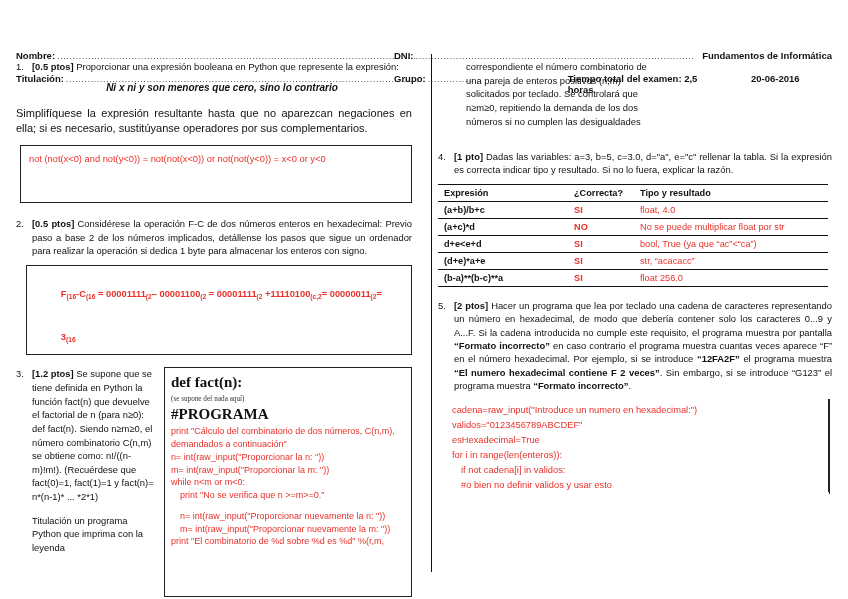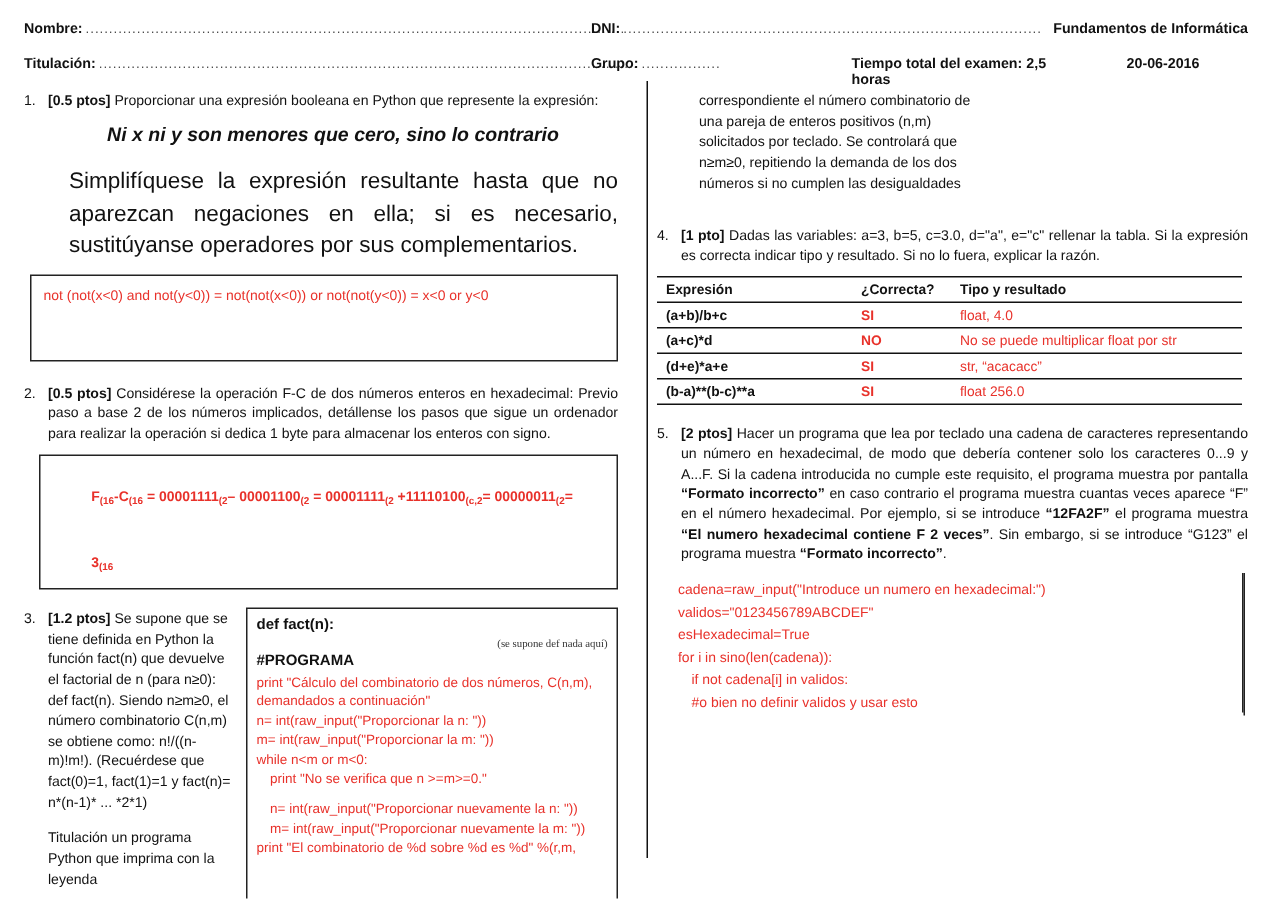--- a/index.html
+++ b/index.html
@@ -25,21 +25,21 @@
 
   
   .header { position: relative; height: 46px; }
   .hdr-row {
     display: flex;
     align-items: baseline;
     height: 23px;
     font-size: 9.5px;
     font-weight: bold;
   }
-  .hdr-label { white-space: nowrap; }
+  .hdr-label { white-space: nowrap; margin-top: 36px; }
   .dotfill {
     flex: 0 0 auto;
     overflow: hidden;
     white-space: nowrap;
     font-weight: normal;
     color: #4a4a4a;
     letter-spacing: .6px;
     font-size: 9px;
     margin-left: 2px;
   }
@@ -81,21 +81,21 @@
     padding-top: 0px;
   }
   .q-body { flex: 1; }
   .q-body.justify { text-align: justify; }
   .pts { font-weight: bold; }
   .centered-em {
     text-align: center;
     font-weight: bold;
     font-style: italic;
     margin: 8px 0 8px 0;
-    font-size: 13px;
+    font-size: 10px;
   }
 
   
   .ansbox {
     border: 1px solid #222;
     color: #e8312a;
     font-size: 9.3px;
     line-height: 1.55;
     padding: 6px 8px 6px 8px;
     box-sizing: border-box;
@@ -115,22 +115,22 @@
   .sec3-code {
     border: 1px solid #222;
     width: 248px;
     height: 230px;
     box-sizing: border-box;
     margin-left: 8px;
     padding: 4px 6px;
     font-size: 9px;
     line-height: 1.42;
   }
-  .code-hdr { font-weight: bold; color: #111; font-family: Liberation Sans, sans-serif; font-size: 10px;}
-  .code-note { color: #333; font-size: 7.2px; font-family: "Liberation Serif", serif; text-align: right; }
+  .code-hdr { font-weight: bold; color: #111; font-family: Liberation Serif, serif; font-size: 15px;}
+  .code-note { color: #333; font-size: 7.2px; font-family: "Liberation Serif", serif; }
   .code-red { color: #e8312a; }
   .code-red .cl { white-space: pre-wrap; }
   .ind1 { padding-left: 9px; }
   .blk-gap { height: 8px; }
 
   
   table.exam-tbl {
     border-collapse: collapse;
     width: 390px;
     margin-top: 7px;
@@ -215,21 +215,21 @@
 
     <div class="col col-left">
 
       <div class="q">
         <div class="q-num">1.</div>
         <div class="q-body justify">
           <span class="pts">[0.5 ptos]</span><span> Proporcionar una expresión booleana en Python que represente la expresión:</span>
           <div class="centered-em">Ni x ni y son menores que cero, sino lo contrario</div>
         </div>
       </div>
-      <div style="font-size:15px;line-height:1.45;text-align:justify;margin-top:-4px;margin-left:30px;">Simplifíquese la expresión resultante hasta que no aparezcan negaciones en ella; si es necesario, sustitúyanse operadores por sus complementarios.</div>
+      <div style="font-size:11px;line-height:1.45;text-align:justify;margin-top:-4px;">Simplifíquese la expresión resultante hasta que no aparezcan negaciones en ella; si es necesario, sustitúyanse operadores por sus complementarios.</div>
       <div class="ansbox" id="ansbox-1">
         <div class="line">not (not(x&lt;0) and not(y&lt;0)) = not(not(x&lt;0)) or not(not(y&lt;0)) = x&lt;0 or y&lt;0</div>
       </div>
 
       <div class="q" style="margin-top:14px;">
         <div class="q-num">2.</div>
         <div class="q-body justify">
           <span class="pts">[0.5 ptos]</span><span> Considérese la operación F-C de dos números enteros en hexadecimal: Previo paso a base 2 de los números implicados, detállense los pasos que sigue un ordenador para realizar la operación si dedica 1 byte para almacenar los enteros con signo.</span>
         </div>
       </div>
@@ -295,20 +295,25 @@
             <td class="c-expr">(a+b)/b+c</td>
             <td class="c-ok">SI</td>
             <td class="c-res">float, 4.0</td>
           </tr>
           <tr>
             <td class="c-expr">(a+c)*d</td>
             <td class="c-ok">NO</td>
             <td class="c-res">No se puede multiplicar float por str</td>
           </tr>
           <tr>
+            <td class="c-expr">d+e&lt;e+d</td>
+            <td class="c-ok">SI</td>
+            <td class="c-res">bool, True (ya que “ac”&lt;“ca”)</td>
+          </tr>
+          <tr>
             <td class="c-expr">(d+e)*a+e</td>
             <td class="c-ok">SI</td>
             <td class="c-res">str, “acacacc”</td>
           </tr>
           <tr>
             <td class="c-expr">(b-a)**(b-c)**a</td>
             <td class="c-ok">SI</td>
             <td class="c-res">float 256.0</td>
           </tr>
         </tbody>
@@ -318,20 +323,20 @@
         <div class="q-num">5.</div>
         <div class="q-body justify">
           <span class="pts">[2 ptos]</span><span> Hacer un programa que lea por teclado una cadena de caracteres representando un número en hexadecimal, de modo que debería contener solo los caracteres 0...9 y A...F. Si la cadena introducida no cumple este requisito, el programa muestra por pantalla </span><span class="b">“Formato incorrecto”</span><span> en caso contrario el programa muestra cuantas veces aparece “F” en el número hexadecimal. Por ejemplo, si se introduce </span><span class="b">“12FA2F”</span><span> el programa muestra </span><span class="b">“El numero hexadecimal contiene F 2 veces”</span><span>. Sin embargo, si se introduce “G123” el programa muestra </span><span class="b">“Formato incorrecto”</span><span>.</span>
         </div>
       </div>
 
       <div id="ansbox-5">
         <div class="line">cadena=raw_input("Introduce un numero en hexadecimal:")</div>
         <div class="line">validos="0123456789ABCDEF"</div>
         <div class="line">esHexadecimal=True</div>
-        <div class="line">for i in sino(len(cadena)):</div>
+        <div class="line">for i in range(len(enteros)):</div>
         <div class="line ind1">if not cadena[i] in validos:</div>
         <div class="line ind1">#o bien no definir validos y usar esto</div>
       </div>
 
     </div>
   </div>
 </div>
 
 </body></html>

